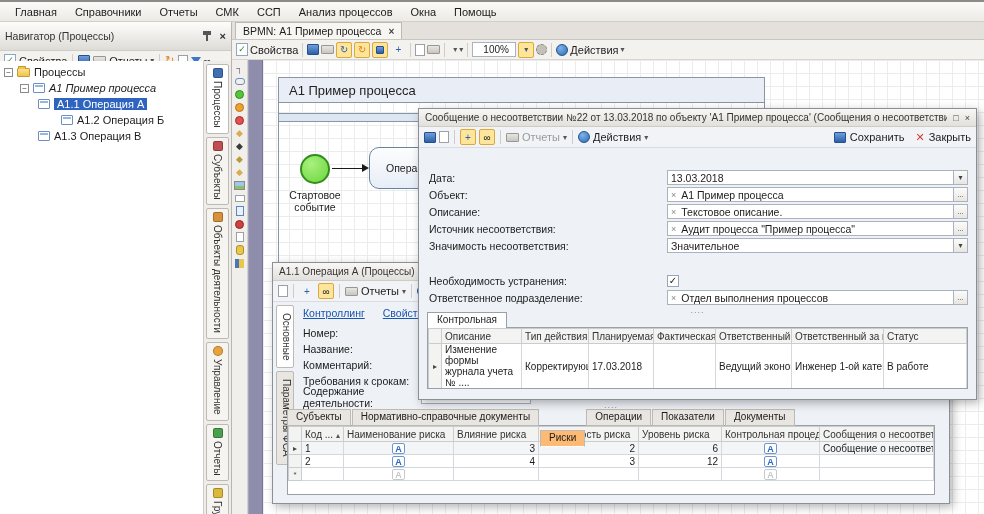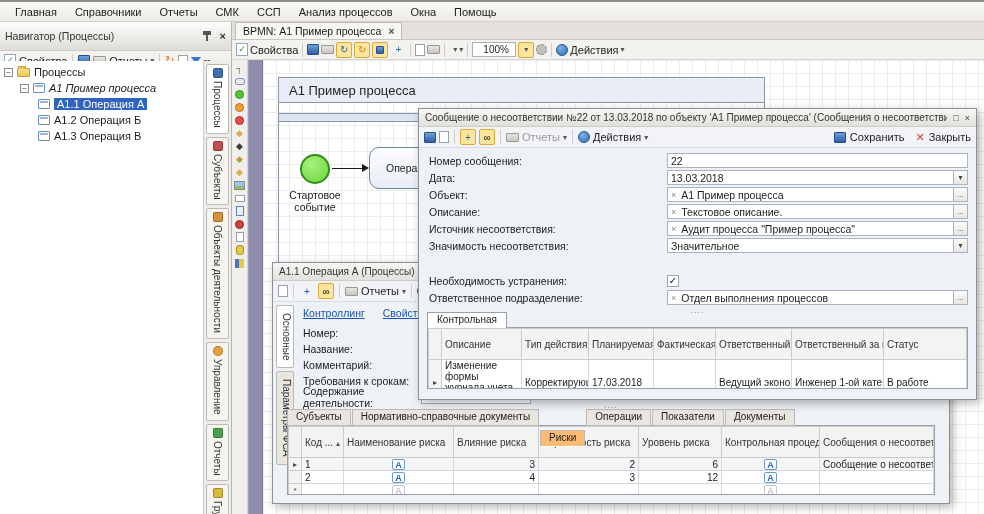--- a/index.html
+++ b/index.html
@@ -99,21 +99,21 @@
   .dctl .btn{position:absolute;right:0;top:-1px;bottom:-1px;width:14px;background:linear-gradient(#fdfdfd,#e6e4e0);border-left:1px solid #aab2bd;font-size:8px;display:flex;align-items:center;justify-content:center;color:#444;}
   .cb{width:12px;height:12px;border:1px solid #9aa6b5;background:#fff;font-size:10px;line-height:10px;text-align:center;color:#222;flex:none;}
   .cb.disabled{background:#eceef2;border-color:#c4cad2;}
   .grip{position:absolute;left:0;right:0;text-align:center;color:#8a8f96;font-size:9px;letter-spacing:1px;line-height:6px;}
 
   .dlg-tab{position:absolute;left:8px;top:203px;height:16px;padding:1px 9px;background:#fff;border:1px solid #9aa0a8;border-bottom:none;font-size:10px;z-index:2;}
   .dlg-grid{position:absolute;left:8px;top:218px;right:8px;bottom:10px;border:1px solid #9aa0a8;background:#fff;overflow:hidden;}
 
   table{border-collapse:collapse;table-layout:fixed;width:100%;background:#fff;}
   th,td{border:1px solid #d4d7dc;font-size:10px;padding:0 3px;overflow:hidden;white-space:nowrap;font-weight:normal;text-align:left;height:13px;}
-  th{background:#f3f3f1;color:#333;border-color:#c9ccd1;height:31px;}
+  th{background:#f3f3f1;color:#333;border-color:#c9ccd1;height:15px;}
   .marker{background:#f3f3f1;text-align:center;color:#444;border-color:#c9ccd1;font-size:8px;}
   .num{text-align:right;}
   .wrap{white-space:normal;line-height:11px;vertical-align:top;}
   .a-tag{display:inline-block;width:13px;height:11px;border:1px solid #6b98d4;color:#2d66b8;font-size:9px;line-height:10px;text-align:center;background:#fff;font-weight:bold;border-radius:2px;}
   .a-tag.dim{border-color:#c6c8cc;color:#c6c8cc;}
   td.center{text-align:center;}
 
   
   .ow-vtabs{position:absolute;left:3px;top:42px;width:18px;display:flex;flex-direction:column;gap:3px;}
   .ow-vtab{writing-mode:vertical-rl;font-size:10px;background:#e9e6e1;border:1px solid #bdbab4;padding:7px 1px;border-radius:2px;color:#333;}
@@ -173,21 +173,21 @@
       </div>
       <div class="tree-row" style="padding-left:20px;">
         <span class="t-exp">−</span>
         <span class="proc-ico"></span>
         <span class="italic">А1 Пример процесса</span>
       </div>
       <div class="tree-row" style="padding-left:38px;">
         <span class="proc-ico"></span>
         <span class="sel">А1.1 Операция А</span>
       </div>
-      <div class="tree-row" style="padding-left:38px;">
+      <div class="tree-row" style="padding-left:61px;">
         <span class="proc-ico"></span>
         <span>А1.2 Операция Б</span>
       </div>
       <div class="tree-row" style="padding-left:38px;">
         <span class="proc-ico"></span>
         <span>А1.3 Операция В</span>
       </div>
     </div>
     <div class="nav-strip">
       <div class="vtab active">
@@ -472,26 +472,20 @@
       <span style="margin-left:auto;display:flex;align-items:center;gap:4px;">
         <span class="ic-save"></span>
         <span>Сохранить</span>
       </span>
       <span style="display:flex;align-items:center;gap:4px;margin-left:8px;">
         <span style="color:#d23c3c;font-weight:bold;">✕</span>
         <span>Закрыть</span>
       </span>
     </div>
 
-    <div class="drow" style="top:44px;">
-      <span class="dlabel">Номер сообщения:</span>
-      <span class="dctl" style="padding-right:3px;">
-          <span>22</span>
-        </span>
-    </div>
     <div class="drow" style="top:61px;">
       <span class="dlabel">Дата:</span>
       <span class="dctl">
           <span>13.03.2018</span>
           <span class="btn">▾</span>
         </span>
     </div>
     <div class="drow" style="top:78px;">
       <span class="dlabel">Объект:</span>
       <span class="dctl">

